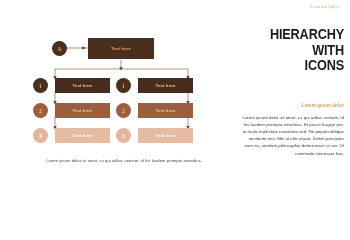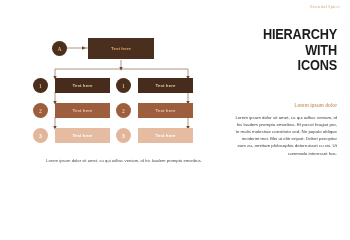--- a/index.html
+++ b/index.html
@@ -23,21 +23,21 @@
     letter-spacing: 0.35px;
     font-weight: 700;
     color: #d9b892;
     font-family: "Liberation Serif", serif;
     white-space: nowrap;
   }
 
   
   #right-panel {
     position: absolute;
-    top: 26px; right: 13px;
+    top: 26px; right: 6px;
     width: 104px;
     text-align: right;
   }
   #title {
     font-size: 15.5px;
     line-height: 15.5px;
     font-weight: 700;
     color: #1c1c1c;
     letter-spacing: -0.2px;
     transform: scaleX(0.82);

